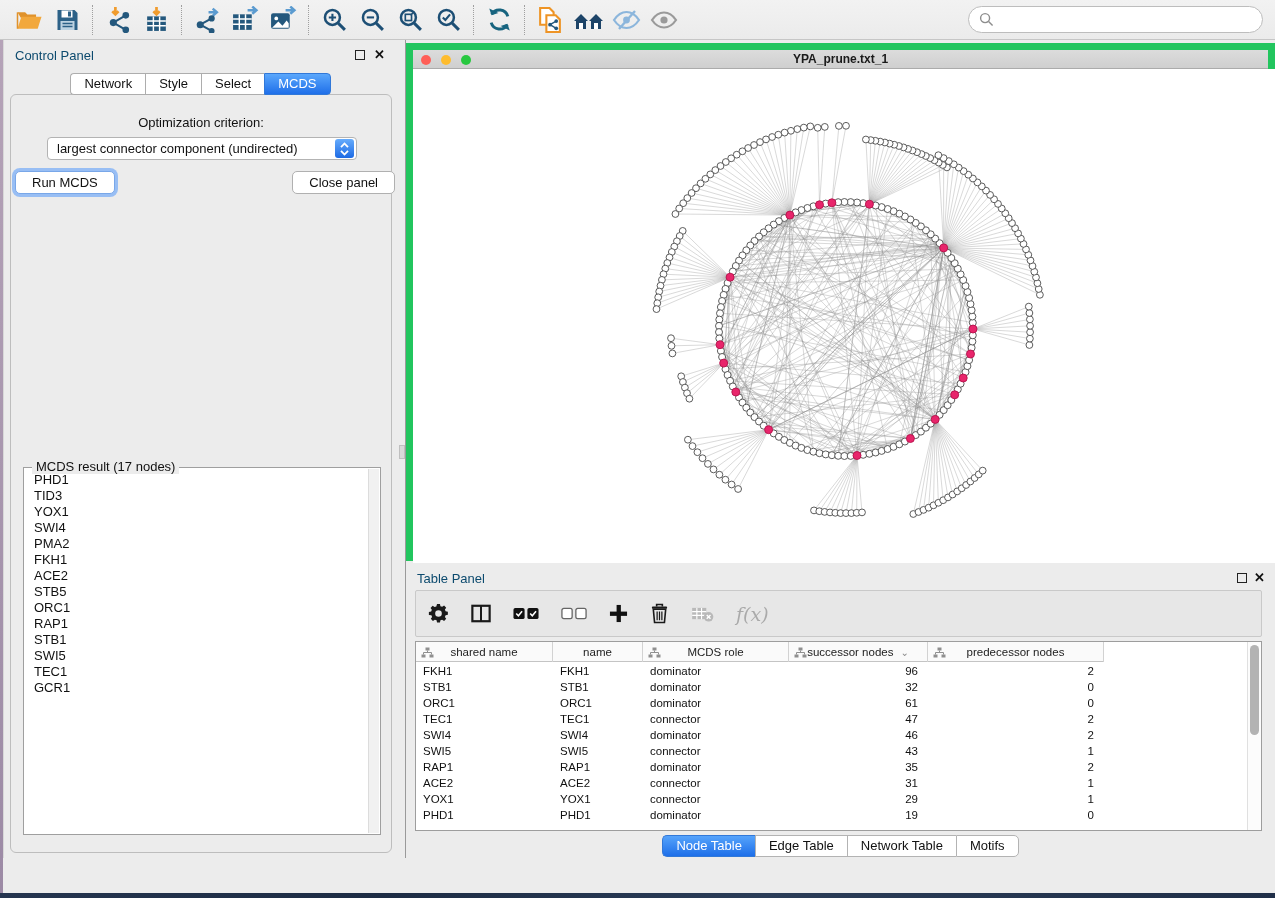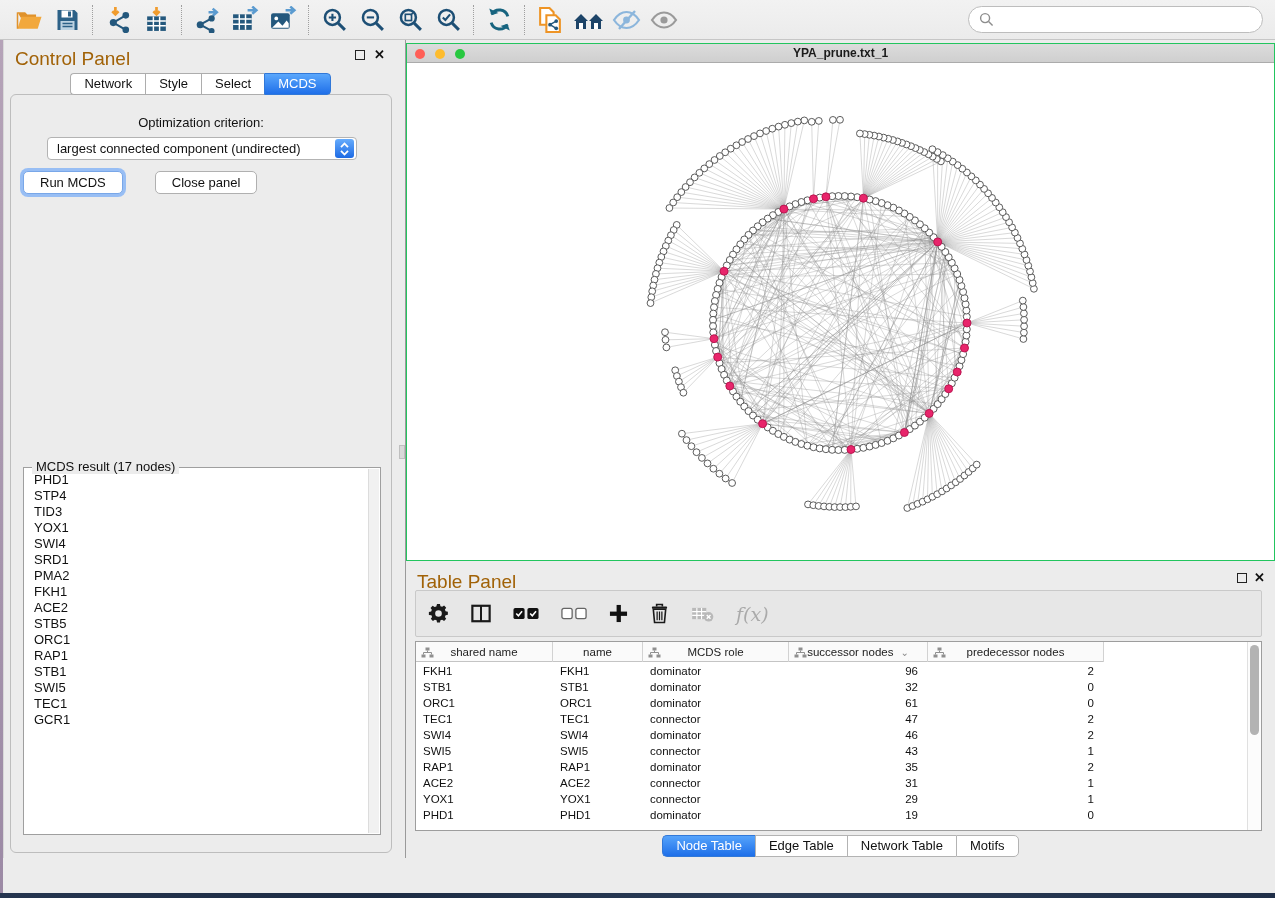--- a/index.html
+++ b/index.html
@@ -20,42 +20,42 @@
 
   
   .wall-left { position:absolute; left:0; top:40px; width:3px; height:853px;
     background:linear-gradient(#b5a3b8,#9c8aa5); }
   .wall-bottom { position:absolute; left:0; top:893px; width:1275px; height:5px;
     background:linear-gradient(90deg,#25354f,#1d2c44 30%,#2b3d58 60%,#202f48); }
 
   
   .control-panel { position:absolute; left:3px; top:40px; width:394px; height:818px; background:#ececec; border-left:1px solid #d8d8d8; }
   .panel-title-row { position:absolute; left:0; top:6px; width:100%; height:18px; }
-  .panel-title { position:absolute; left:11px; top:2px; font-size:19px; color:#a16207; }
+  .panel-title { position:absolute; left:11px; top:2px; font-size:13px; color:#0c4a6e; }
   .float-ico { position:absolute; width:10px; height:10px; border:1.6px solid #222; top:4px; }
   .close-ico { position:absolute; top:1px; font-size:13px; font-weight:bold; color:#111; }
   .cp-float { right:32px; } .cp-close { right:12px; }
 
   .cp-tabs { position:absolute; left:0; top:33px; width:100%; display:flex; justify-content:center; z-index:3; }
   .cp-tab { height:22px; line-height:20px; padding:0 13px; font-size:13px; color:#111;
     background:#fff; border:1px solid #adadad; border-right:none; }
   .cp-tab:first-child { border-radius:4px 0 0 4px; }
   .cp-tab:last-child { border-right:1px solid #adadad; border-radius:0 4px 4px 0; }
   .cp-tab.active { background:linear-gradient(#5aa7fc,#1f6fe9); color:#fff; border-color:#3178d8; }
 
   .cp-box { position:absolute; left:6px; top:54px; width:382px; height:759px;
     border:1px solid #bdbdbd; border-radius:6px; background:#ececec; }
   .opt-label { position:absolute; left:0; top:20px; width:100%; text-align:center; font-size:13px; color:#111; }
   .dropdown { position:absolute; left:36px; top:42px; width:310px; height:23px; background:#fff;
     border:1px solid #b3b3b3; border-radius:4px; display:flex; align-items:center; }
   .dropdown-value { flex:1; font-size:13px; color:#111; padding-left:9px; white-space:nowrap; overflow:hidden; }
   .dropdown-stepper { width:19px; height:19px; margin-right:2px; border-radius:3px;
     background:linear-gradient(#66acfc,#1d6ae4); display:flex; flex-direction:column; align-items:center; justify-content:center; }
   .dropdown-stepper svg { display:block; }
-  .btn-row { position:absolute; left:12px; top:76px; width:100%; display:flex; justify-content:flex-start; gap:32px; }
+  .btn-row { position:absolute; left:4px; top:76px; width:100%; display:flex; justify-content:space-between; gap:32px; }
   .pbtn { height:23px; padding:0 16px; background:#fff; border:1px solid #b0b0b0; border-radius:5px;
     font-size:13px; color:#111; font-family:"Liberation Sans",sans-serif; }
   .pbtn.focused { box-shadow:0 0 0 3px rgba(96,160,250,.6); border-color:#79a7e8; }
 
   .mcds-field { position:absolute; left:12px; top:372px; width:358px; height:368px;
     border:1px solid #9f9f9f; background:#fff; }
   .mcds-legend { position:absolute; left:8px; top:-9px; background:#ececec; padding:0 4px;
     font-size:13px; color:#111; white-space:nowrap; }
   .mcds-list { position:absolute; left:4px; top:4px; right:14px; bottom:4px; overflow:hidden; }
   .mcds-item { font-size:13px; line-height:16px; color:#111; padding-left:6px; }
@@ -63,21 +63,21 @@
     background:#f1f1f1; border-left:1px solid #dcdcdc; }
 
   
   .vsplit { position:absolute; left:398px; top:40px; width:8px; height:818px; background:#ececec; }
   .vsplit .line { position:absolute; right:0; top:0; width:1px; height:100%; background:#9a9a9a; }
   .vsplit .grip { position:absolute; left:1px; top:405px; width:6px; height:14px;
     background:#d9d9d9; border:1px solid #bfbfbf; }
 
   
   .net-window { position:absolute; left:406px; top:43px; width:869px; height:518px;
-    border:1px solid #22c55e; background:#fde047; }
+    border:7px solid #22c55e; background:#fde047; }
   .net-titlebar { position:absolute; left:0; top:0; width:100%; height:19px;
     background:linear-gradient(#dcdcdc,#cfcfcf); border-bottom:1px solid #ababab; }
   .tlight { position:absolute; top:4.5px; width:10px; height:10px; border-radius:50%; }
   .net-title { position:absolute; top:2px; width:100%; text-align:center; font-size:12px; font-weight:bold; color:#1a1a1a; }
   .net-canvas { position:absolute; left:0; top:19px; width:867px; height:497px; background:#fff; }
 
   
   .table-panel { position:absolute; left:406px; top:563px; width:869px; height:295px; background:#ececec; }
   .tp-float { right:28px; } .tp-close { right:10px; }
   .tp-toolbar { position:absolute; left:9px; top:27px; width:847px; height:47px;
@@ -272,41 +272,39 @@
     </div>
     <div class="cp-tabs" id="cp-tabs">
         <div class="cp-tab">Network</div>
         <div class="cp-tab">Style</div>
         <div class="cp-tab">Select</div>
         <div class="cp-tab active">MCDS</div>
       </div>
     <div class="cp-box">
       <div class="opt-label">Optimization criterion:</div>
       <div class="dropdown">
-        <span class="dropdown-value">largest connected component (undirected)</span>
+        <span class="dropdown-value">largest connector component (undirected)</span>
         <span class="dropdown-stepper">
           <svg width="9" height="14" viewBox="0 0 9 14">
               <path d="M1 5.2L4.5 1.5 8 5.2" fill="none" stroke="#fff" stroke-width="1.8"></path>
               <path d="M1 8.8L4.5 12.5 8 8.8" fill="none" stroke="#fff" stroke-width="1.8"></path>
             </svg>
         </span>
       </div>
       <div class="btn-row">
         <button class="pbtn focused">Run MCDS</button>
         <button class="pbtn">Close panel</button>
       </div>
       <div class="mcds-field">
         <span class="mcds-legend">MCDS result (17 nodes)</span>
         <div class="mcds-list" id="mcds-list">
             <div class="mcds-item">PHD1</div>
-            <div class="mcds-item">STP4</div>
             <div class="mcds-item">TID3</div>
             <div class="mcds-item">YOX1</div>
             <div class="mcds-item">SWI4</div>
-            <div class="mcds-item">SRD1</div>
             <div class="mcds-item">PMA2</div>
             <div class="mcds-item">FKH1</div>
             <div class="mcds-item">ACE2</div>
             <div class="mcds-item">STB5</div>
             <div class="mcds-item">ORC1</div>
             <div class="mcds-item">RAP1</div>
             <div class="mcds-item">STB1</div>
             <div class="mcds-item">SWI5</div>
             <div class="mcds-item">TEC1</div>
             <div class="mcds-item">GCR1</div>

